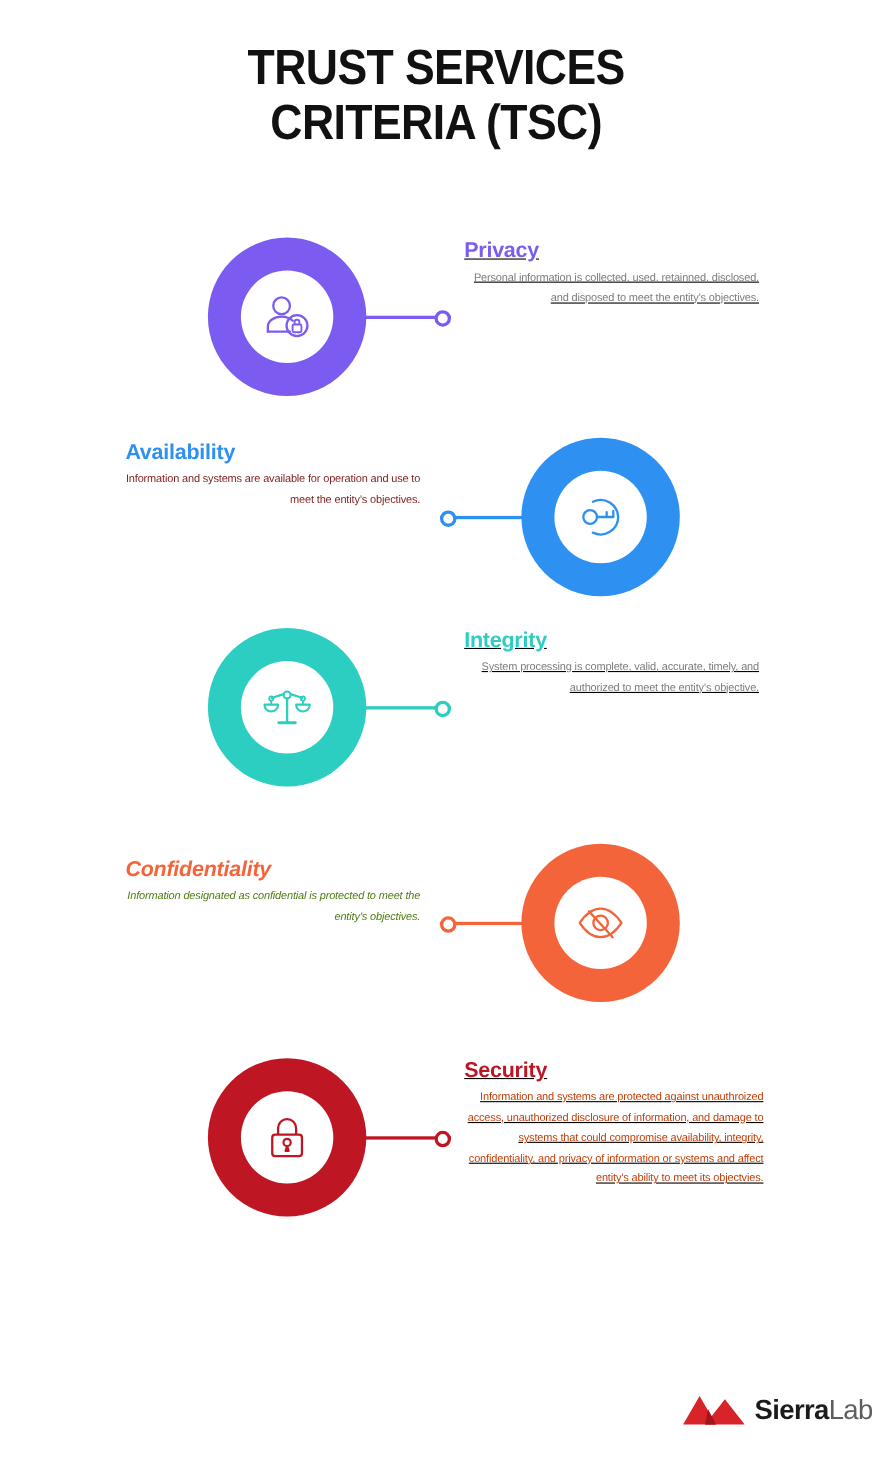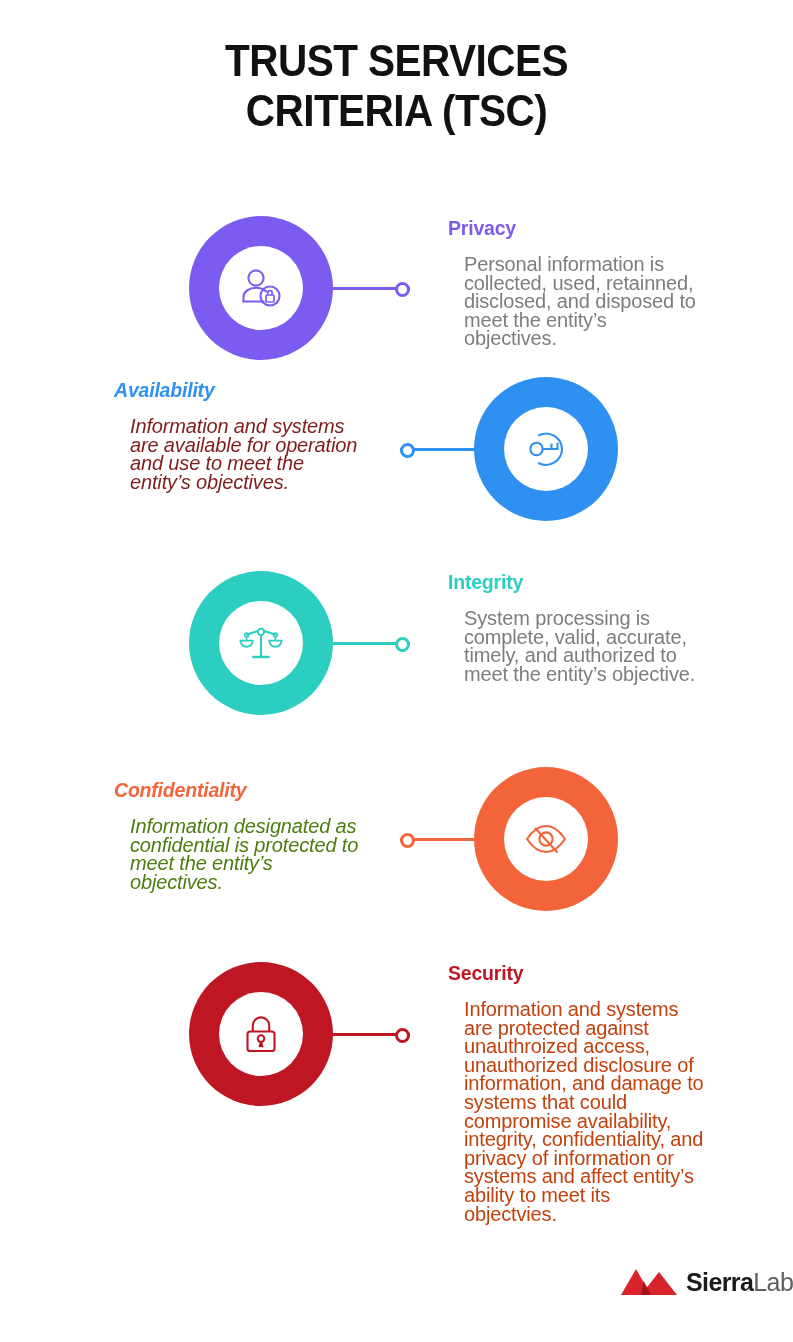--- a/index.html
+++ b/index.html
@@ -55,41 +55,42 @@
   
   .textblock{position:absolute;width:268px;}
   .textblock h3{
     margin:0 0 5px 0;
     font-size:19.5px;
     font-weight:bold;
     letter-spacing:-0.2px;
     line-height:22px;
   }
   .textblock p{
-    margin:16px;
-    font-size:20px;
+    margin:0;
+    font-size:10px;
     line-height:18.6px;
     color:#7d7d7d;
     letter-spacing:-0.15px;
+    text-align:right;
   }
 
   
   .row.left  .badge{left:189px;}
   .row.left  .connector{left:330px;width:80px;}
   .row.left  .connector .dot{right:0;}
-  .row.left  .textblock{left:448px;}
+  .row.left  .textblock{left:422px;text-decoration:underline;}
 
   .row.right .badge{left:474px;}
   .row.right .connector{left:400px;width:80px;}
   .row.right .connector .dot{left:0;}
   .row.right .textblock{left:114px;}
 
   
   #row-privacy        {top:216px;}
-  #row-availability   {top:377px;font-style:italic;}
+  #row-availability   {top:398px;}
   #row-integrity      {top:571px;}
   #row-confidentiality{top:767px;font-style:italic;}
   #row-security       {top:962px;}
 
   
   #row-privacy         .textblock{top:1px;}
   #row-availability    .textblock{top:2px;}
   #row-integrity       .textblock{top:0px;}
   #row-confidentiality .textblock{top:12px;}
   #row-security        .textblock{top:0px;}

